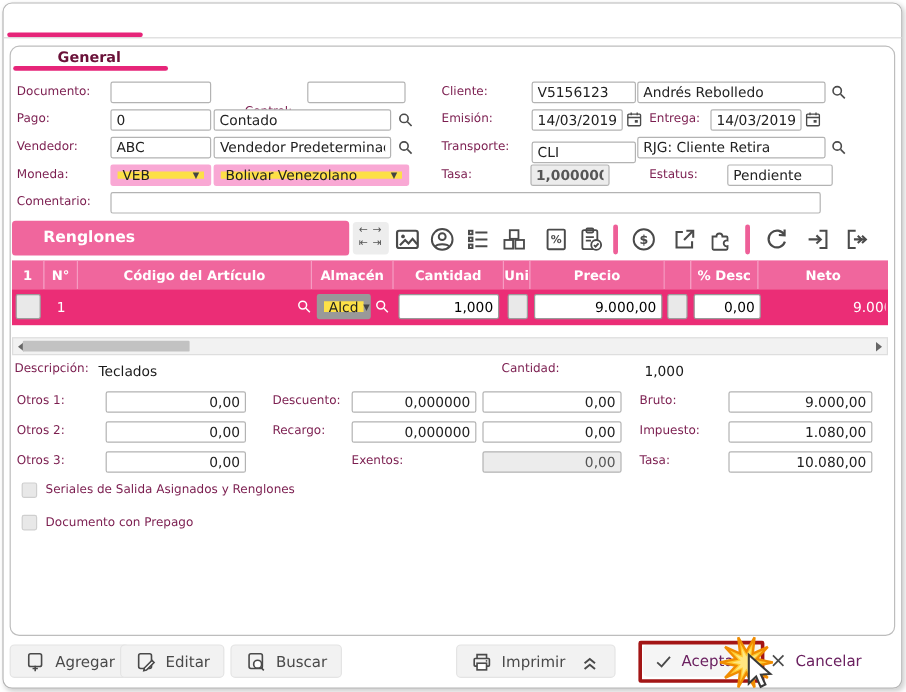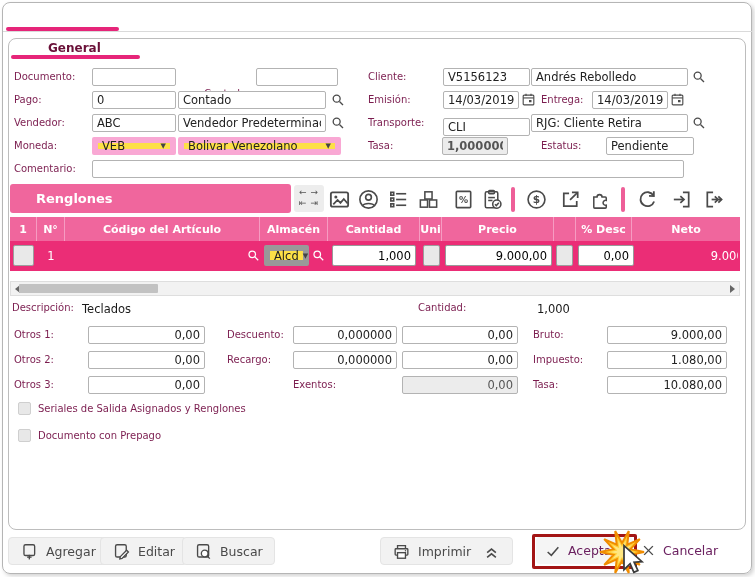--- a/index.html
+++ b/index.html
@@ -431,21 +431,21 @@
     <span>Agregar</span>
   </div>
   <div class="abs fbtn" style="left:100px;top:537px">
     <span class="icon">
         <svg width="19" height="19">
           <use href="#i-editsq"></use>
         </svg>
       </span>
     <span>Editar</span>
   </div>
-  <div class="abs fbtn" style="left:182px;top:537px">
+  <div class="abs fbtn" style="left:192px;top:537px">
     <span class="icon">
         <svg width="19" height="19">
           <use href="#i-findsq"></use>
         </svg>
       </span>
     <span>Buscar</span>
   </div>
   <div class="abs fbtn" style="left:380px;top:537px">
     <span class="icon">
         <svg width="19" height="19">

